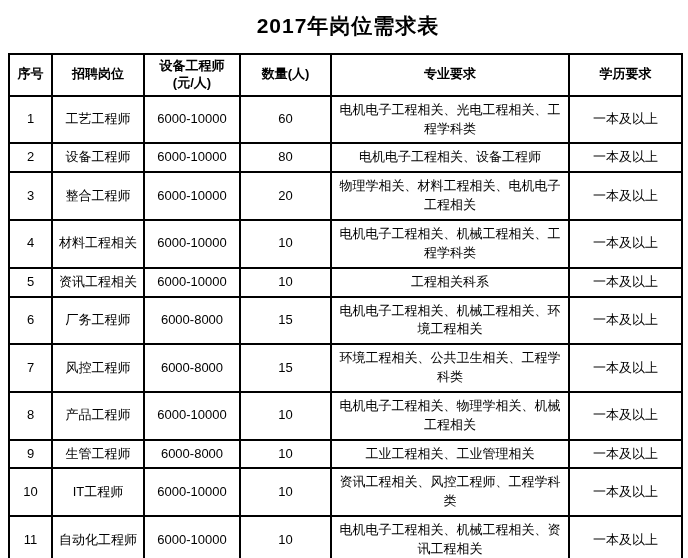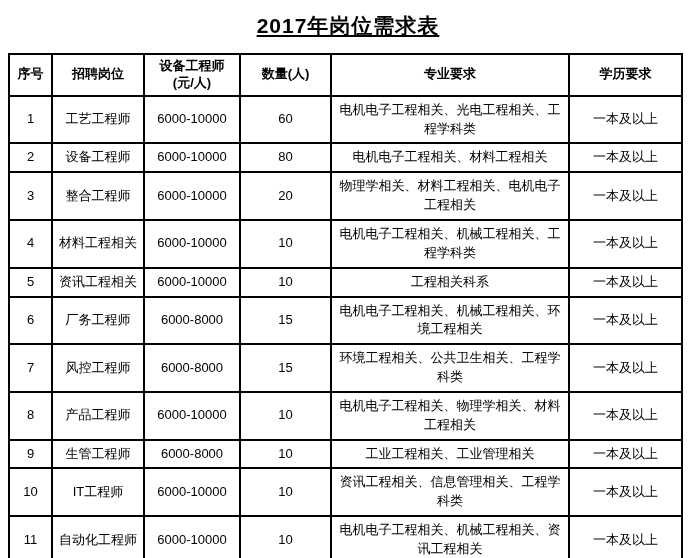--- a/index.html
+++ b/index.html
@@ -13,21 +13,20 @@
     font-family: "Liberation Sans", sans-serif;
     color: #000000;
     overflow: hidden;
   }
   .page-title {
     text-align: center;
     font-size: 21px;
     font-weight: bold;
     margin: 12px 0 13px 8px;
     letter-spacing: 1px;
-    text-decoration: underline;
   }
   table.job-table {
     border-collapse: collapse;
     table-layout: fixed;
     margin-left: 8px;
     width: 673px;
   }
   col.col-seq       { width: 43px; }
   col.col-position  { width: 92px; }
   col.col-salary    { width: 96px; }
@@ -87,21 +86,21 @@
           <td>6000-10000</td>
           <td>60</td>
           <td>电机电子工程相关、光电工程相关、工程学科类</td>
           <td>一本及以上</td>
         </tr>
         <tr>
           <td>2</td>
           <td>设备工程师</td>
           <td>6000-10000</td>
           <td>80</td>
-          <td>电机电子工程相关、材料工程相关</td>
+          <td>电机电子工程相关、设备工程师</td>
           <td>一本及以上</td>
         </tr>
         <tr>
           <td>3</td>
           <td>整合工程师</td>
           <td>6000-10000</td>
           <td>20</td>
           <td>物理学相关、材料工程相关、电机电子工程相关</td>
           <td>一本及以上</td>
         </tr>
@@ -135,37 +134,37 @@
           <td>6000-8000</td>
           <td>15</td>
           <td>环境工程相关、公共卫生相关、工程学科类</td>
           <td>一本及以上</td>
         </tr>
         <tr>
           <td>8</td>
           <td>产品工程师</td>
           <td>6000-10000</td>
           <td>10</td>
-          <td>电机电子工程相关、物理学相关、材料工程相关</td>
+          <td>电机电子工程相关、物理学相关、机械工程相关</td>
           <td>一本及以上</td>
         </tr>
         <tr>
           <td>9</td>
           <td>生管工程师</td>
           <td>6000-8000</td>
           <td>10</td>
           <td>工业工程相关、工业管理相关</td>
           <td>一本及以上</td>
         </tr>
         <tr>
           <td>10</td>
           <td>IT工程师</td>
           <td>6000-10000</td>
           <td>10</td>
-          <td>资讯工程相关、信息管理相关、工程学科类</td>
+          <td>资讯工程相关、风控工程师、工程学科类</td>
           <td>一本及以上</td>
         </tr>
         <tr>
           <td>11</td>
           <td>自动化工程师</td>
           <td>6000-10000</td>
           <td>10</td>
           <td>电机电子工程相关、机械工程相关、资讯工程相关</td>
           <td>一本及以上</td>
         </tr>

